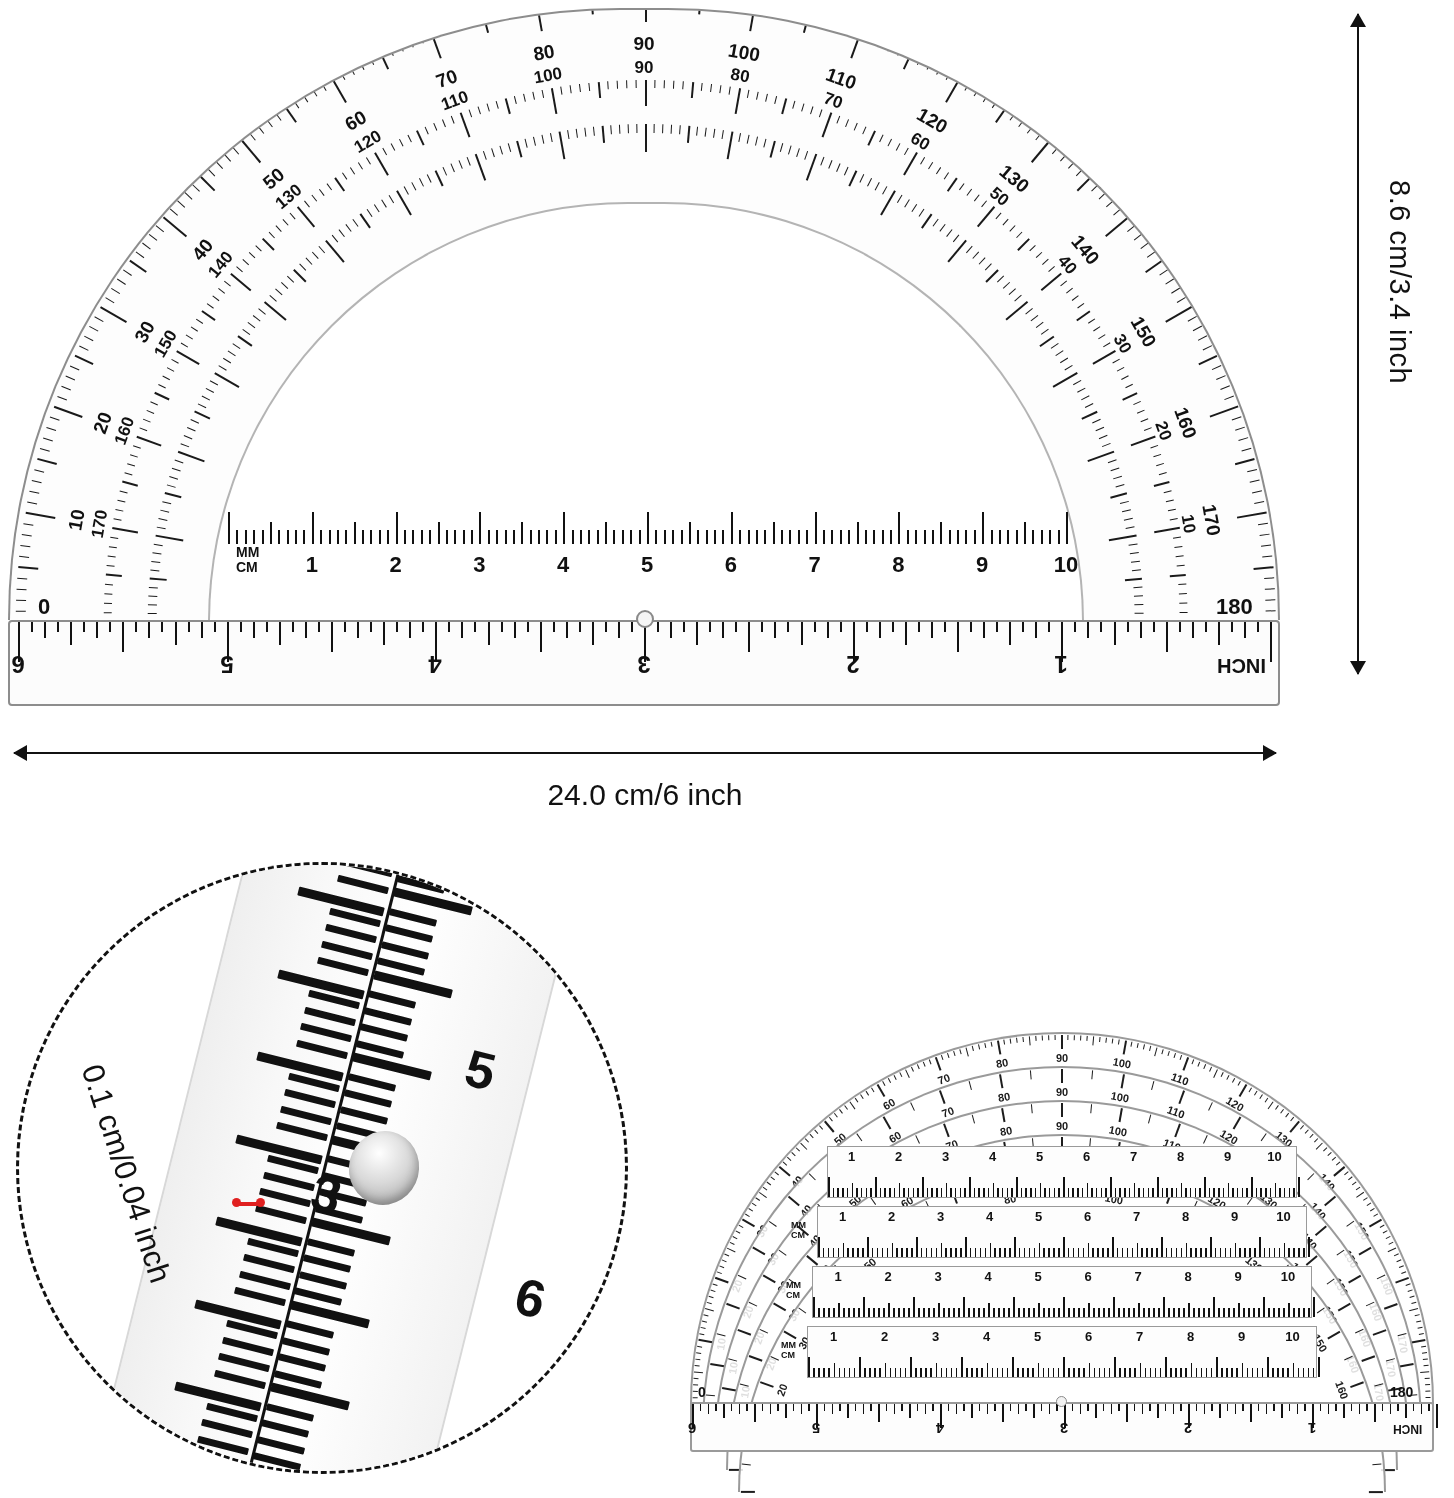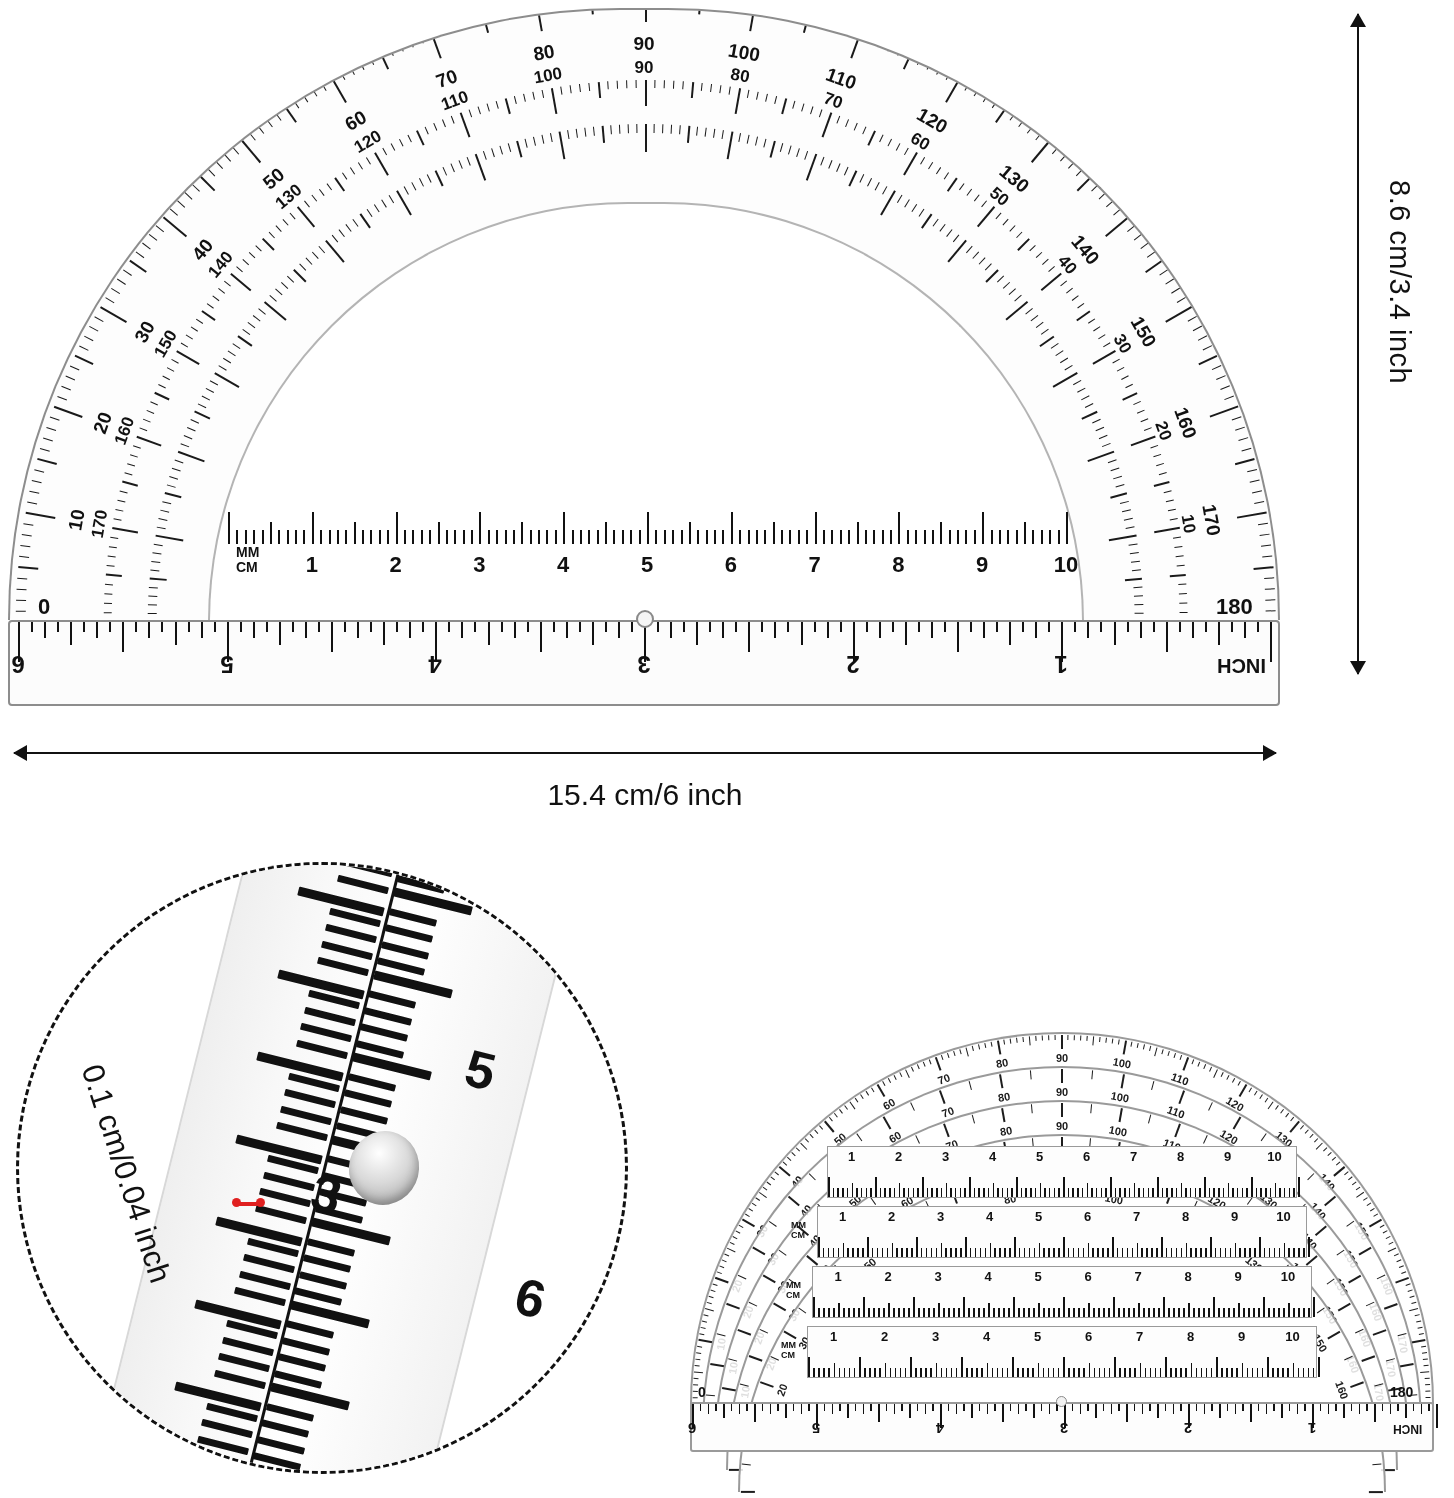--- a/index.html
+++ b/index.html
@@ -1035,21 +1035,21 @@
     <div class="pivot"></div>
 
     <div class="endnum" style="left:30px; top:586px;">0</div>
     <div class="endnum" style="left:1208px; top:586px;">180</div>
   </div>
 
   <div class="dim-v"></div>
   <div class="dim-v-label">8.6 cm/3.4 inch</div>
 
   <div class="dim-h"></div>
-  <div class="dim-h-label">15.4 cm/6 inch</div>
+  <div class="dim-h-label">24.0 cm/6 inch</div>
 
   <div id="zoom-callout">
     <div class="zoom-strip"></div>
     <div class="zoom-edge"></div>
     <div class="ticks" id="zoom-ticks">
         <div class="z-tick" style="width: 52px; height: 7px; left: 322.324px; top: -0.610841px; transform: rotate(14deg);"></div>
         <div class="z-tick" style="width: 48px; height: 7px; left: 382.324px; top: -0.610841px; transform: rotate(14deg);"></div>
         <div class="z-tick" style="width: 52px; height: 7px; left: 318.212px; top: 15.8842px; transform: rotate(14deg);"></div>
         <div class="z-tick" style="width: 48px; height: 7px; left: 378.212px; top: 15.8842px; transform: rotate(14deg);"></div>
         <div class="z-tick" style="width: 88px; height: 9px; left: 278.099px; top: 32.3792px; transform: rotate(14deg);"></div>

